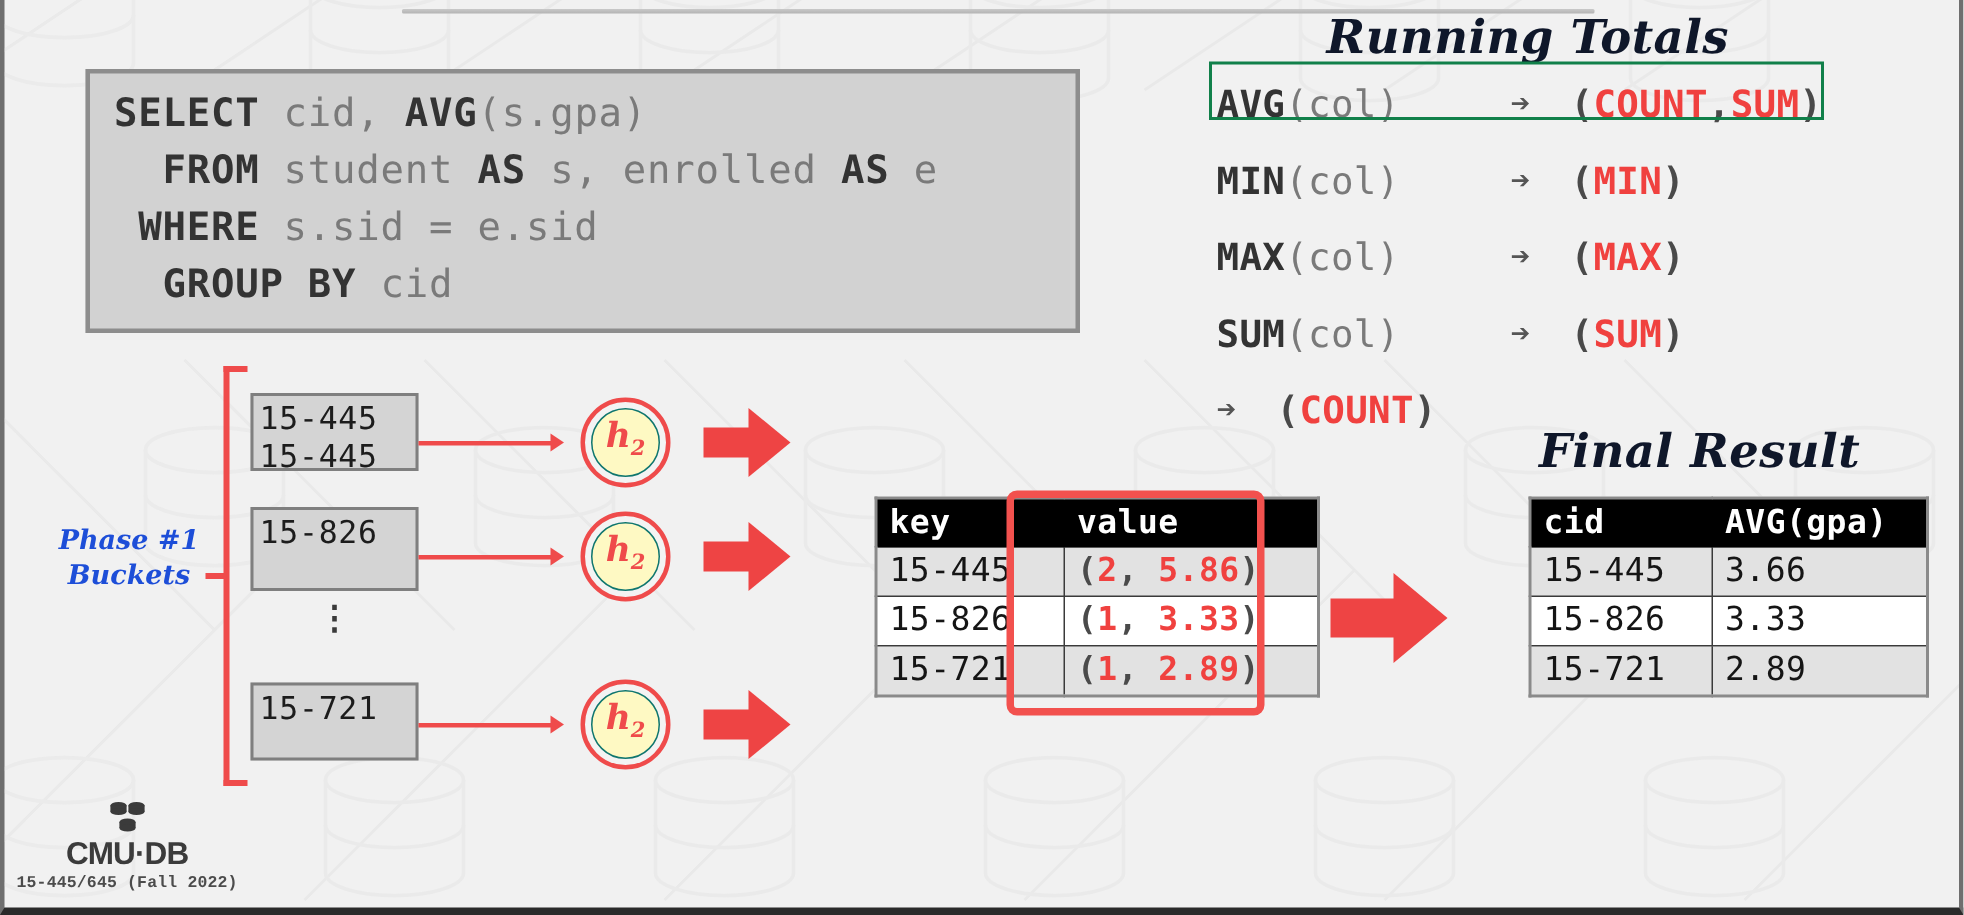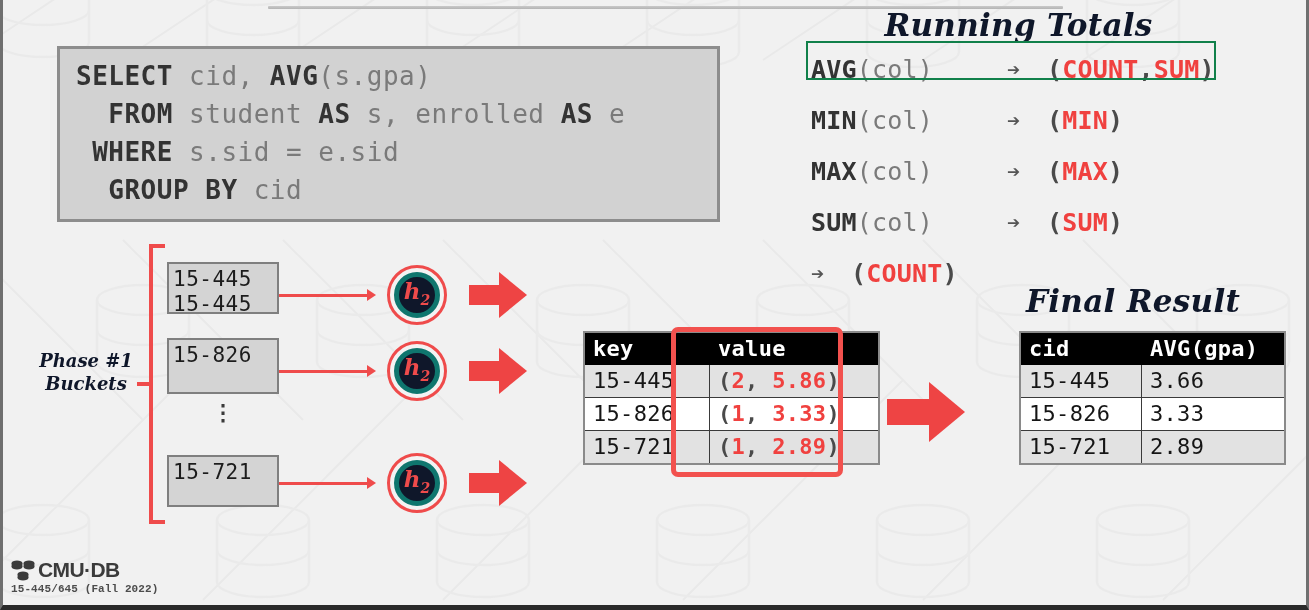--- a/index.html
+++ b/index.html
@@ -74,21 +74,21 @@
     position:absolute;left:-5px;top:-3px;width:410px;height:39px;
     border:2px solid #11804a;box-sizing:border-box;
     pointer-events:none;
   }
 
   
   #phaselabel{
     position:absolute;left:28px;top:349px;width:110px;
     font-family:"DejaVu Serif", serif;
     font-weight:bold;font-style:italic;
-    color:#0f172a;font-size:18px;line-height:23px;text-align:center;
+    color:#1d4ed8;font-size:18px;line-height:23px;text-align:center;
   }
   #brace{
     position:absolute;left:146px;top:244px;width:16px;height:280px;
     border-left:4px solid #ef4b4b;
     border-top:4px solid #ef4b4b;
     border-bottom:4px solid #ef4b4b;
     box-sizing:border-box;
   }
   #bracenub{
     position:absolute;left:134px;top:382px;width:14px;height:4px;background:#ef4b4b;
@@ -123,23 +123,23 @@
   #connhead0{top:289px;} #connhead1{top:365px;} #connhead2{top:477px;}
 
   .hcircle{
     position:absolute;width:60px;height:60px;left:384px;
     border:3px solid #ef4b4b;border-radius:50%;
     box-sizing:border-box;
     background:#f3f3f3;
   }
   .hcircle .inner{
     position:absolute;left:4px;top:4px;right:4px;bottom:4px;
-    border:5px solid #0f766e;border-radius:50%;
-    box-sizing:border-box;
-    background:#0f172a;
+    border:1px solid #0f766e;border-radius:50%;
+    box-sizing:border-box;
+    background:#fef9c3;
     display:flex;align-items:center;justify-content:center;text-align:center;
   }
   .hcircle .lbl{
     font-family:"DejaVu Serif", serif;
     font-style:italic;font-weight:bold;
     color:#ef4b4b;font-size:23px;line-height:23px;
   }
   .hcircle .lbl sub{font-size:14px;}
   #h0{top:265px;} #h1{top:341px;} #h2c{top:453px;}
 
@@ -188,21 +188,21 @@
 
   #finaltable-wrap{left:1016px;top:331px;}
   #finaltable .c1{width:104px;}
   #finaltable .c2{width:126px;}
 
   #ht-title{position:absolute;left:580px;top:284px;width:260px;}
   #fr-title{position:absolute;left:1000px;top:284px;width:260px;}
 
   
   #footer{position:absolute;left:8px;bottom:10px;}
-  #logo-row{display:flex;align-items:center;gap:3px;}
+  #logo-row{display:flex;align-items:center;gap:3px;flex-direction:column;}
   #logo-text{
     font-family:"Liberation Sans", sans-serif;
     font-weight:bold;font-size:21px;color:#3b3b3b;letter-spacing:-.6px;
   }
   #course-text{
     font-family:Liberation Mono, monospace;
     font-weight:bold;font-size:11px;color:#4c4c4c;margin-top:1px;letter-spacing:.1px;
   }
 </style>
 </head>

